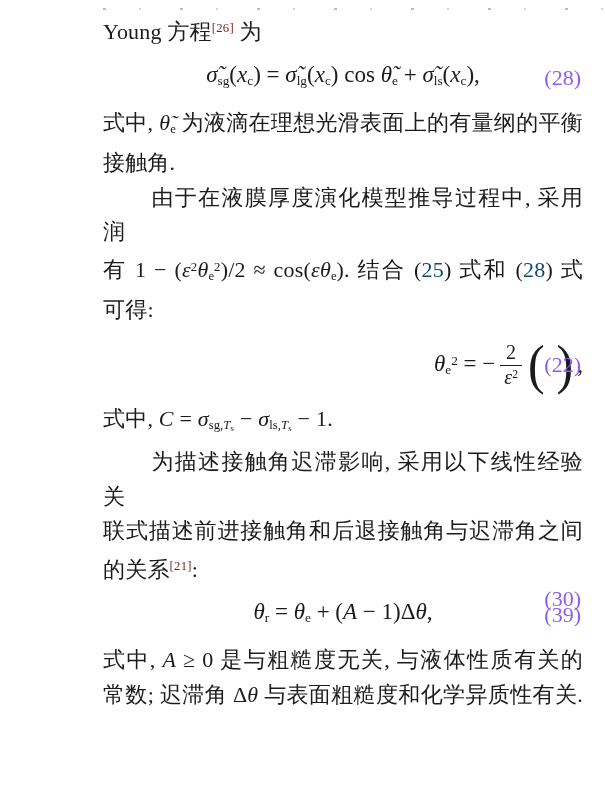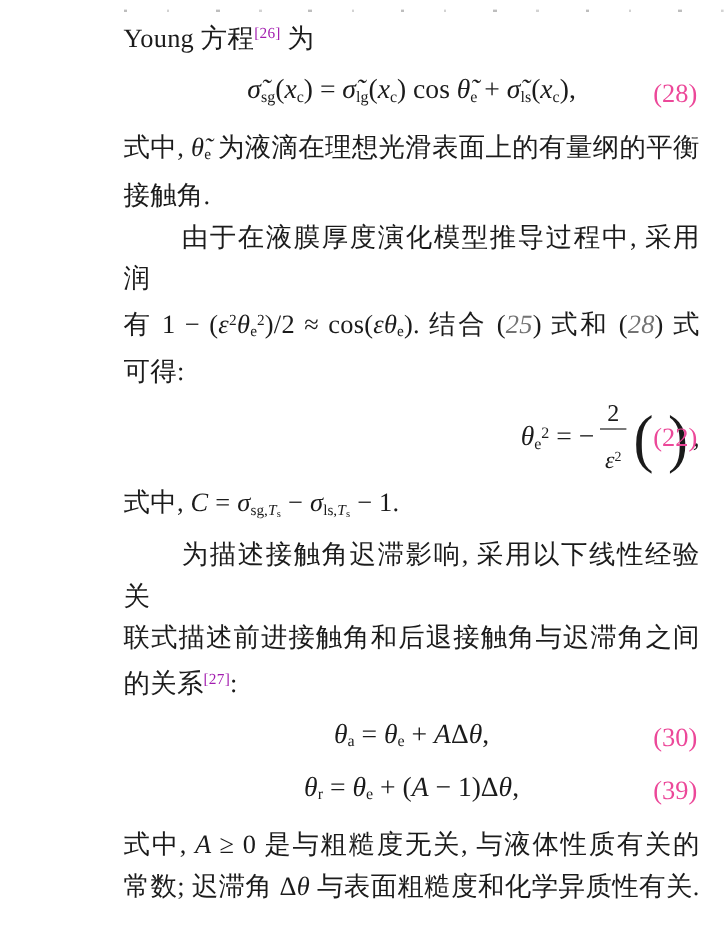--- a/index.html
+++ b/index.html
@@ -27,41 +27,41 @@
     letter-spacing:.2px;
   }
   .line.last { text-align-last:left; }
   .line.indent { text-indent:2.2em; }
 
   .eq {
     position:relative; font-size:23px; line-height:26px;
     margin:12px 0; text-align:center;
   }
   .eq .eq-body { display:inline-block; }
-  .eq-number { position:absolute; right:2px; top:50%; transform:translateY(-50%); font-size:22px; color:#ec4899; }
+  .eq-number { position:absolute; right:2px; top:50%; transform:translateY(-50%); font-size:22px; color:#8b5cf6; }
 
   .eqflex {
     position:relative; margin:4px 0; min-height:66px;
     display:flex; align-items:center; justify-content:flex-end; gap:3px;
     font-size:23px;
   }
   .frac { display:inline-flex; flex-direction:column; align-items:center; font-size:20px; line-height:1.12; margin:0 2px; }
   .frac .num { padding:0 4px 1px; }
-  .frac .den { border-top:1.4px solid #222; padding:15px 4px 0; }
+  .frac .den { border-top:1.4px solid #222; padding:0 4px 0; }
   .bigparen { font-size:50px; font-weight:100; line-height:0; transform:scaleY(1.08); padding:0 1px; }
 
   
   .s-p  { font-style:normal; }
   .s-i  { font-style:italic; }
   .s-sub { font-size:.58em; vertical-align:-.22em; font-style:normal; letter-spacing:0; }
   .s-isub { font-size:.58em; vertical-align:-.22em; font-style:italic; }
   .s-subsub { font-size:.40em; vertical-align:-.52em; font-style:normal; }
   .s-sup { font-size:.58em; vertical-align:.48em; font-style:normal; }
-  .s-cite { color:#737373;font-style:italic; }
-  .s-citesup { color:#a21caf; font-size:.58em; vertical-align:.55em; }
+  .s-cite { color:#0c4a6e; }
+  .s-citesup { color:#7f1d1d; font-size:.58em; vertical-align:.55em; }
 </style>
 </head>
 <body>
 
 <div class="page">
   <div class="content">
       <div class="partial"></div>
       <div class="line last"><span class="s-p">Young 方程</span><span class="s-citesup">[26]</span><span class="s-p"> 为</span></div>
       <div class="eq"><span class="eq-body"><span class="s-i">σ̃</span><span class="s-sub">sg</span><span class="s-p">(</span><span class="s-i">x</span><span class="s-sub">c</span><span class="s-p">) = </span><span class="s-i">σ̃</span><span class="s-sub">lg</span><span class="s-p">(</span><span class="s-i">x</span><span class="s-sub">c</span><span class="s-p">) cos </span><span class="s-i">θ̃</span><span class="s-sub">e</span><span class="s-p"> + </span><span class="s-i">σ̃</span><span class="s-sub">ls</span><span class="s-p">(</span><span class="s-i">x</span><span class="s-sub">c</span><span class="s-p">),</span></span><span class="eq-number">(28)</span></div>
       <div class="line"><span class="s-p">式中, </span><span class="s-i">θ̃</span><span class="s-sub">e</span><span class="s-p"> 为液滴在理想光滑表面上的有量纲的平衡</span></div>
@@ -78,19 +78,19 @@
         <span class="bigparen">(</span>
         <span class="frac">
         </span>
         <span class="bigparen">)</span>
         <span>,</span>
         <span class="eq-number">(22)</span>
       </div>
       <div class="line last"><span class="s-p">式中, </span><span class="s-i">C</span><span class="s-p"> = </span><span class="s-i">σ</span><span class="s-sub">sg,</span><span class="s-isub">T</span><span class="s-subsub">s</span><span class="s-p"> − </span><span class="s-i">σ</span><span class="s-sub">ls,</span><span class="s-isub">T</span><span class="s-subsub">s</span><span class="s-p"> − 1.</span></div>
       <div class="line indent"><span class="s-p">为描述接触角迟滞影响, 采用以下线性经验关</span></div>
       <div class="line"><span class="s-p">联式描述前进接触角和后退接触角与迟滞角之间</span></div>
-      <div class="line last"><span class="s-p">的关系</span><span class="s-citesup">[27]</span><span class="s-p">:</span></div>
-      <div class="eq"><span class="eq-body"><span class="s-i">θ</span><span class="s-sub">a</span><span class="s-p"> = </span><span class="s-i">θ</span><span class="s-sub">e</span><span class="s-p"> + </span><span class="s-i">A</span><span class="s-p">Δ</span><span class="s-i">θ</span><span class="s-p">,</span></span><span class="eq-number">(30)</span></div>
+      <div class="line last"><span class="s-p">的关系</span><span class="s-citesup">[21]</span><span class="s-p">:</span></div>
+      <div class="eq"><span class="eq-number">(30)</span></div>
       <div class="eq"><span class="eq-body"><span class="s-i">θ</span><span class="s-sub">r</span><span class="s-p"> = </span><span class="s-i">θ</span><span class="s-sub">e</span><span class="s-p"> + (</span><span class="s-i">A</span><span class="s-p"> − 1)Δ</span><span class="s-i">θ</span><span class="s-p">,</span></span><span class="eq-number">(39)</span></div>
       <div class="line"><span class="s-p">式中, </span><span class="s-i">A</span><span class="s-p"> ≥ 0 是与粗糙度无关, 与液体性质有关的</span></div>
       <div class="line"><span class="s-p">常数; 迟滞角 Δ</span><span class="s-i">θ</span><span class="s-p"> 与表面粗糙度和化学异质性有关.</span></div>
     </div>
 </div>
 
 </body></html>

